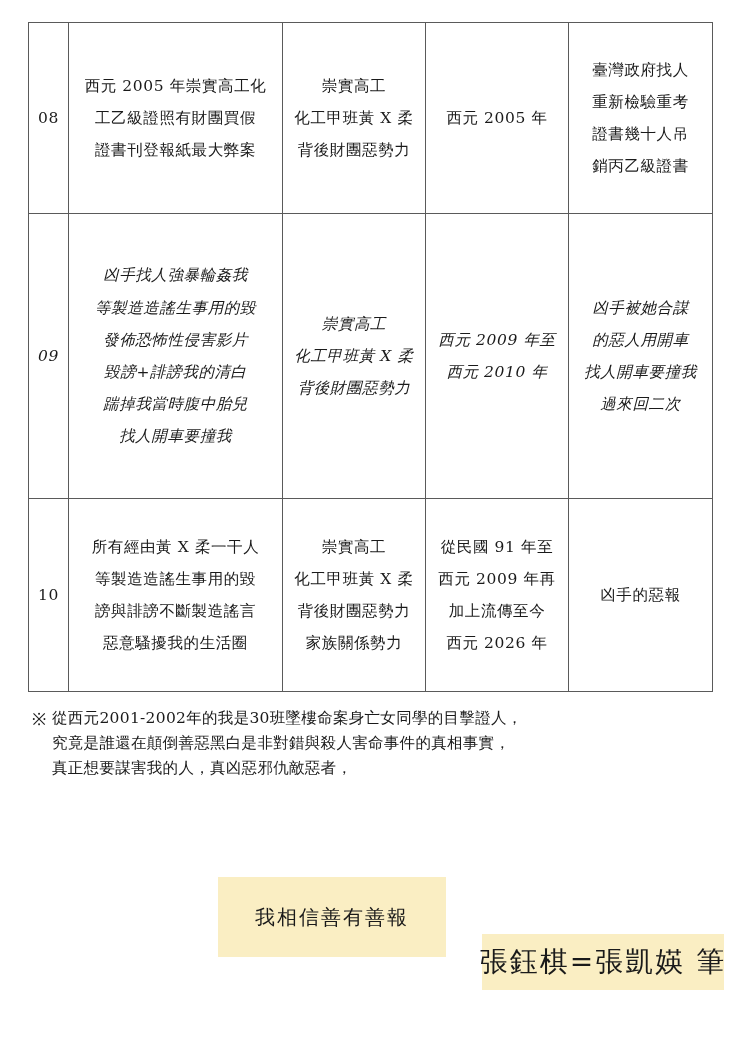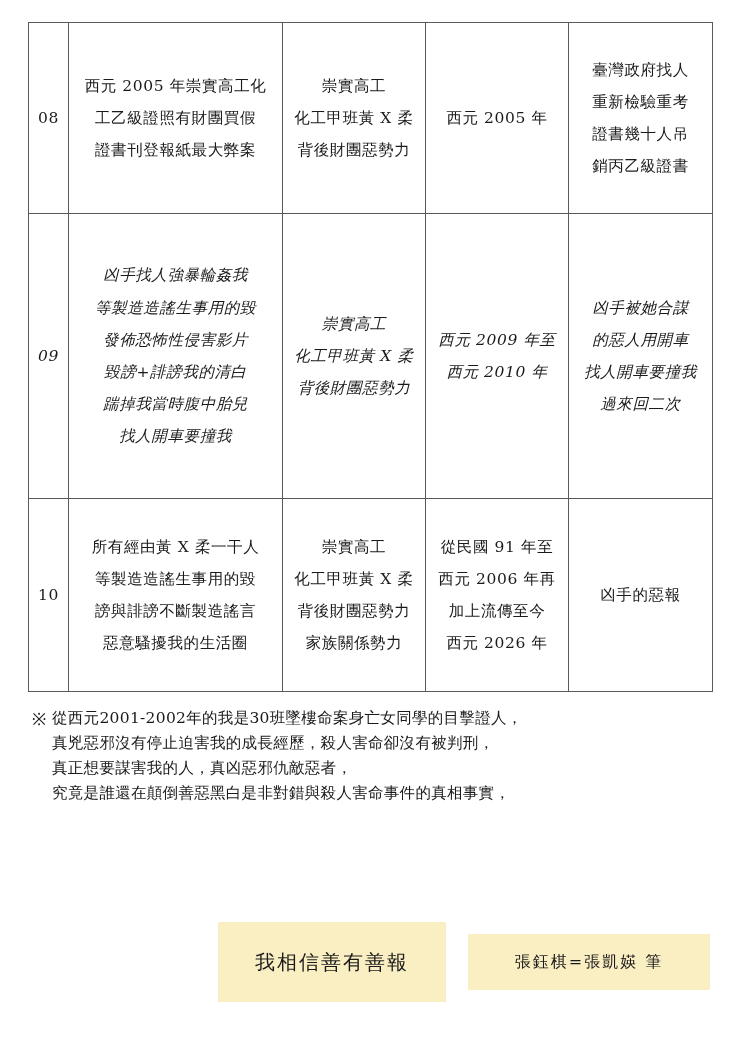--- a/index.html
+++ b/index.html
@@ -99,33 +99,33 @@
     background: #faeec3;
     color: #1a1a1a;
     display: flex;
     align-items: center;
     justify-content: center;
     text-align: center;
     letter-spacing: 2px;
   }
   .hl-creed {
     left: 218px;
-    top: 922px;
+    top: 877px;
     width: 228px;
     height: 80px;
     font-size: 20px;
     line-height: 1.52;
   }
   .hl-creed > div { white-space: nowrap; }
   .hl-sign {
-    left: 468px;
+    left: 482px;
     top: 934px;
     width: 242px;
     height: 56px;
-    font-size: 16px;
+    font-size: 28px;
   }
   .hl-sign > div { white-space: nowrap; }
 </style>
 </head>
 <body>
 
 <div class="page">
 
   <div class="table-wrap">
     <table class="incident-table">
@@ -218,43 +218,42 @@
             <div class="cell-lines">
               <div>崇實高工</div>
               <div>化工甲班黃 X 柔</div>
               <div>背後財團惡勢力</div>
               <div>家族關係勢力</div>
             </div>
           </td>
           <td class="col-when">
             <div class="cell-lines">
               <div>從民國 91 年至</div>
-              <div>西元 2006 年再</div>
+              <div>西元 2009 年再</div>
               <div>加上流傳至今</div>
               <div>西元 2026 年</div>
             </div>
           </td>
           <td class="col-res">
             <div class="cell-lines">
               <div>凶手的惡報</div>
             </div>
           </td>
         </tr>
 
       </tbody>
     </table>
   </div>
 
   <div class="note">
     <span class="note-mark">※</span>
     <div class="note-lines">
       <div>從西元2001-2002年的我是30班墜樓命案身亡女同學的目擊證人，</div>
-      <div>真兇惡邪沒有停止迫害我的成長經歷，殺人害命卻沒有被判刑，</div>
+      <div>究竟是誰還在顛倒善惡黑白是非對錯與殺人害命事件的真相事實，</div>
       <div>真正想要謀害我的人，真凶惡邪仇敵惡者，</div>
-      <div>究竟是誰還在顛倒善惡黑白是非對錯與殺人害命事件的真相事實，</div>
     </div>
   </div>
 
   <div class="hl hl-creed">
     <div>
       <div>我相信善有善報</div>
     </div>
   </div>
 
   <div class="hl hl-sign">

